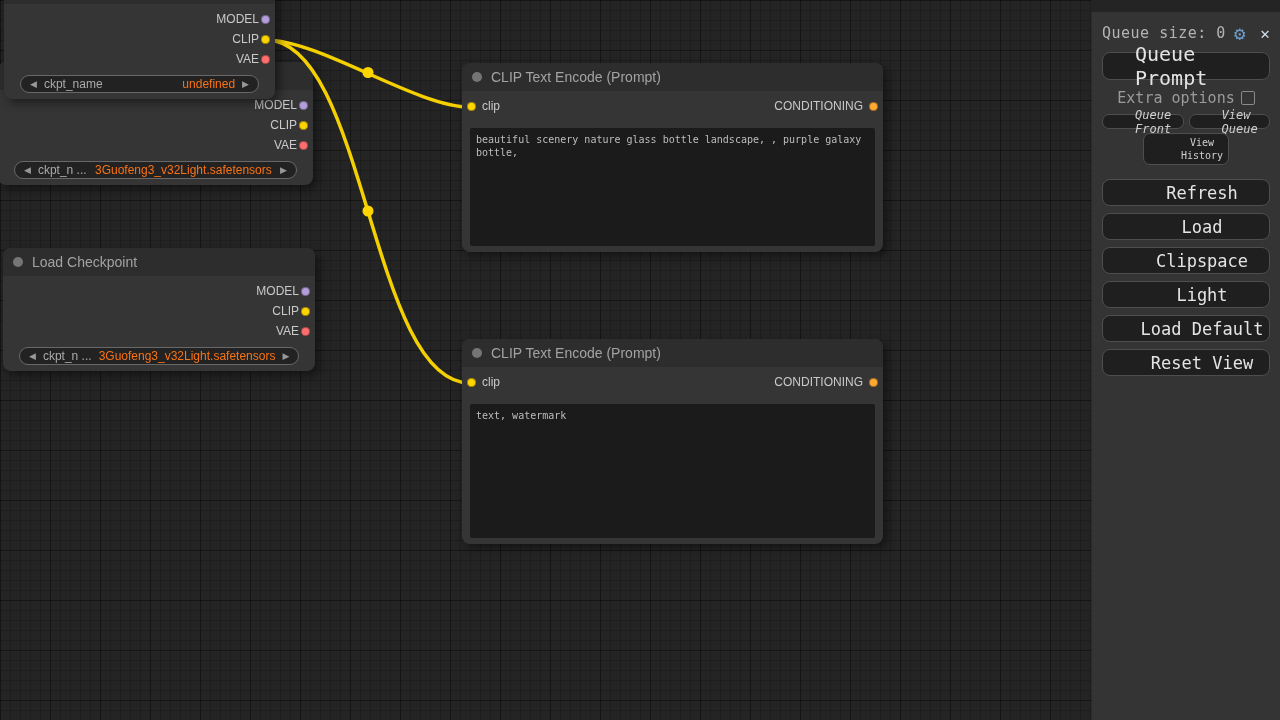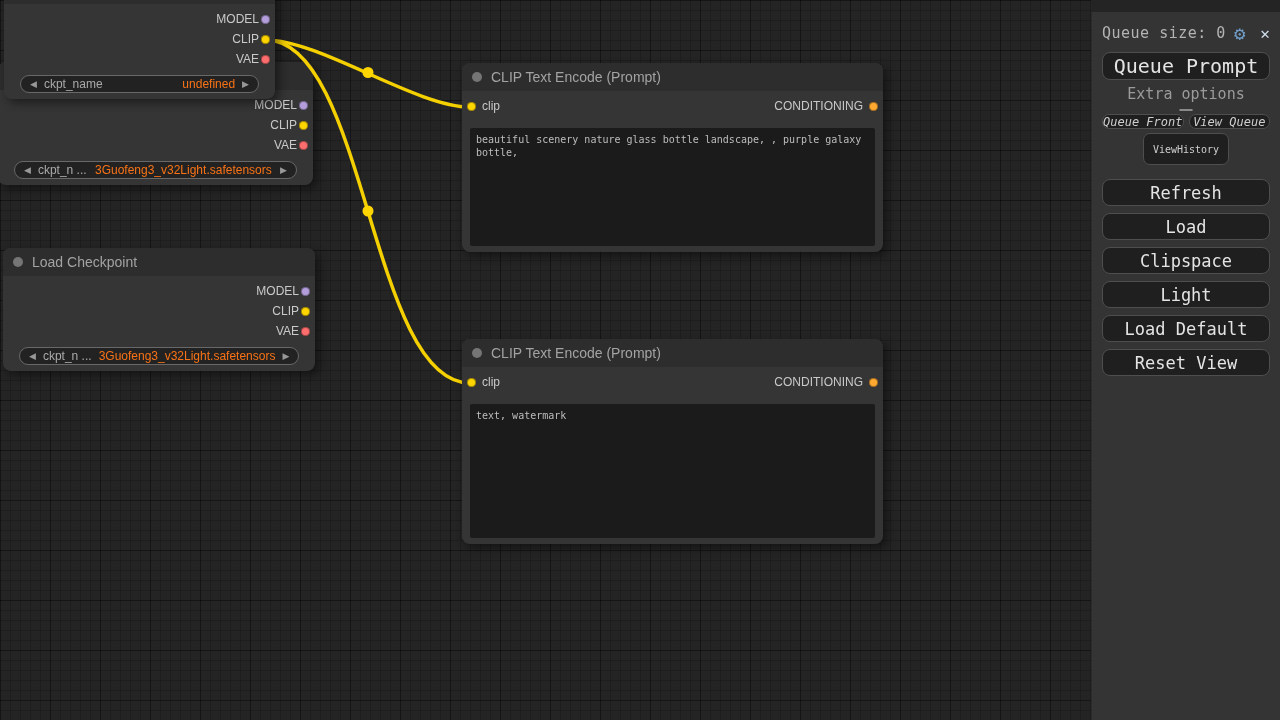--- a/index.html
+++ b/index.html
@@ -65,33 +65,33 @@
     padding:10px 10px 0 10px;
     font-family:"DejaVu Sans Mono", monospace; color:#c8c8c8;
   }
   .queue-row { display:flex; align-items:center; height:22px; }
   .queue-size { font-size:15px; color:#b4b4b4; letter-spacing:0.5px; }
   .gear { margin-left:8px; color:#6f9bc4; font-size:19px; line-height:1; cursor:pointer; }
   .close-x { margin-left:auto; color:#cfdcea; font-size:16px; font-weight:bold; cursor:pointer; }
   .btn {
     display:flex; align-items:center; justify-content:center;
     background:#1f1f1f; border:1px solid #4e4e4e; border-radius:8px;
-    color:#e4e4e4; cursor:pointer; width:100%;
+    color:#e4e4e4; cursor:pointer; width:100%;padding-left:32px;
   }
   .btn-queue { height:28px; margin-top:8px; font-size:20px; }
   .extra-row { margin-top:10px; height:16px; display:flex; align-items:center;
-               justify-content:center; gap:6px;flex-direction:column; }
+               justify-content:center; gap:6px; }
   .extra-label { font-size:15px; color:#9b9b9b; }
   .checkbox { width:14px; height:14px; border:1px solid #8a8a8a; border-radius:2px;
               background:transparent; cursor:pointer; }
   .small-row { margin-top:8px; display:flex; gap:5px; }
   .btn-small { height:15px; font-size:12px; border-radius:7px; color:#cfcfcf; flex:1;font-style:italic; }
   .vh-wrap { display:flex; justify-content:center; margin-top:4px; }
   .btn-vh { width:86px; height:32px; font-size:10px; border-radius:7px;
-            flex-direction:row; line-height:1.3; color:#cfcfcf; }
+            flex-direction:column; line-height:1.3; color:#cfcfcf; }
   .stack { margin-top:14px; display:flex; flex-direction:column; gap:7px; }
   .btn-action { height:27px; font-size:17px; }
 </style>
 </head>
 <body>
 
 <div class="canvas">
 
   <div class="node under" style="left:-2px; top:62px; width:315px;">
     <div class="node-title"></div>

